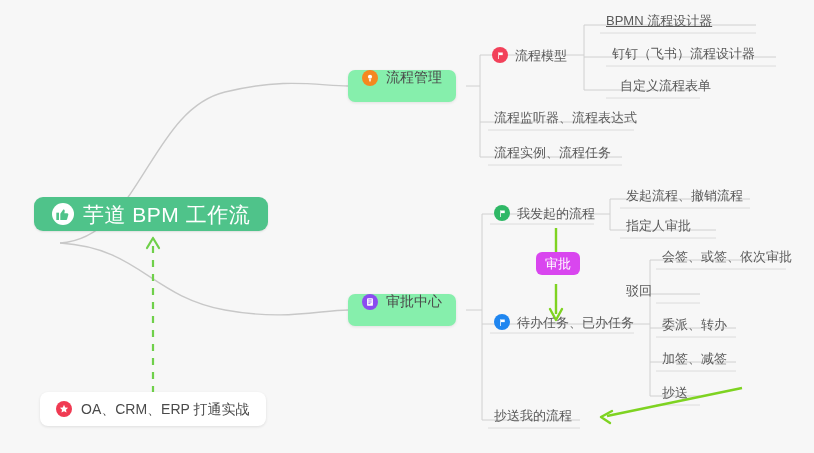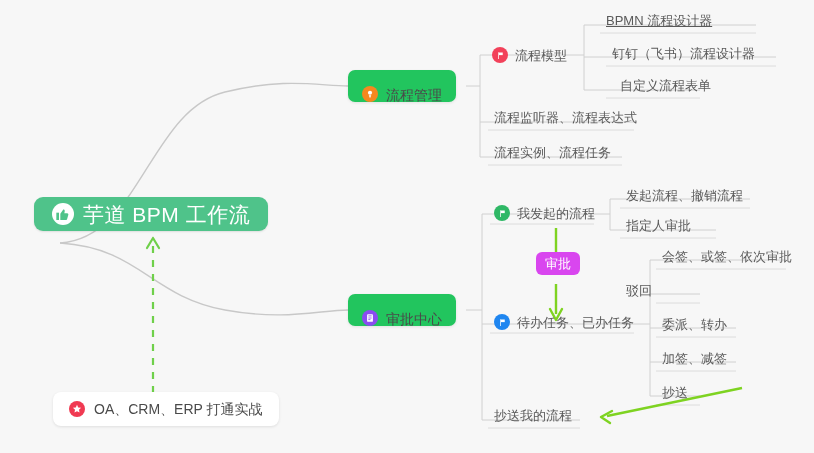--- a/index.html
+++ b/index.html
@@ -27,22 +27,22 @@
     color:#ffffff;
     font-size:21px;
     letter-spacing:.5px;
     white-space:nowrap;
     line-height:1;
   }
 
   
   .branch-node{
     position:absolute;
-    display:flex;align-items:flex-end;gap:8px;
-    background:#22c55e;
+    display:flex;align-items:flex-start;gap:8px;
+    background:#86efac;
     border-radius:7px;
     padding:0 14px;
     height:32px;
     box-shadow:0 1px 3px rgba(0,0,0,.09);
   }
   .branch-label{
     color:#4a4a4a;
     font-size:14px;
     white-space:nowrap;
     line-height:1;
@@ -257,21 +257,21 @@
   <div class="leaf" style="left:656px;top:250px;">会签、或签、依次审批</div>
   <div class="leaf" style="left:620px;top:284px;">驳回</div>
   <div class="leaf" style="left:656px;top:318px;">委派、转办</div>
   <div class="leaf" style="left:656px;top:352px;">加签、减签</div>
   <div class="leaf" style="left:656px;top:386px;">抄送</div>
 
   <div class="leaf" style="left:488px;top:409px;">抄送我的流程</div>
 
   <div class="badge" style="left:536px;top:252px;">审批</div>
 
-  <div class="callout" style="left:53px;top:392px;">
+  <div class="callout" style="left:40px;top:392px;">
     <span class="cicon" style="background:#f03a52;">
       <svg width="10" height="10" viewBox="0 0 24 24" fill="#ffffff">
         <path d="M12 2l2.9 6.3 6.9.8-5.1 4.7 1.4 6.8L12 17.2 5.9 20.6l1.4-6.8L2.2 9.1l6.9-.8z"></path>
       </svg>
     </span>
     <span class="t">OA、CRM、ERP 打通实战</span>
   </div>
 
 </div>
 

